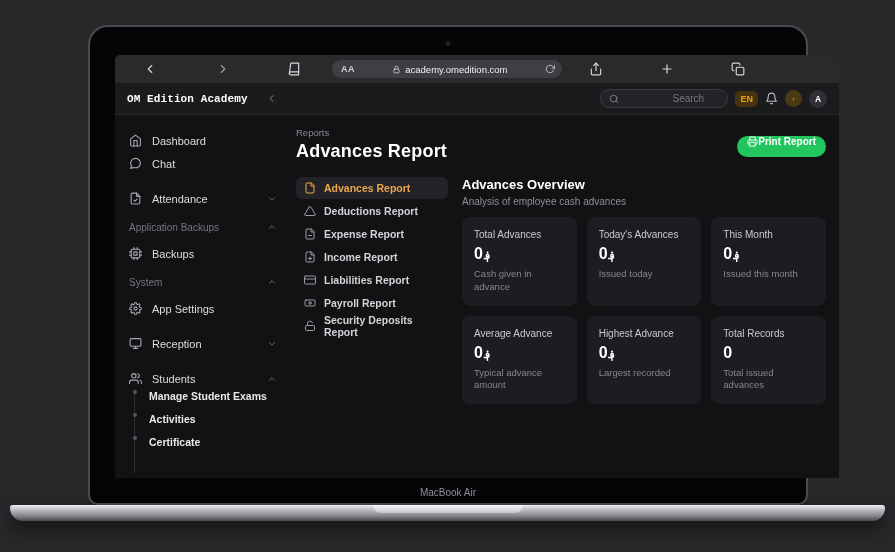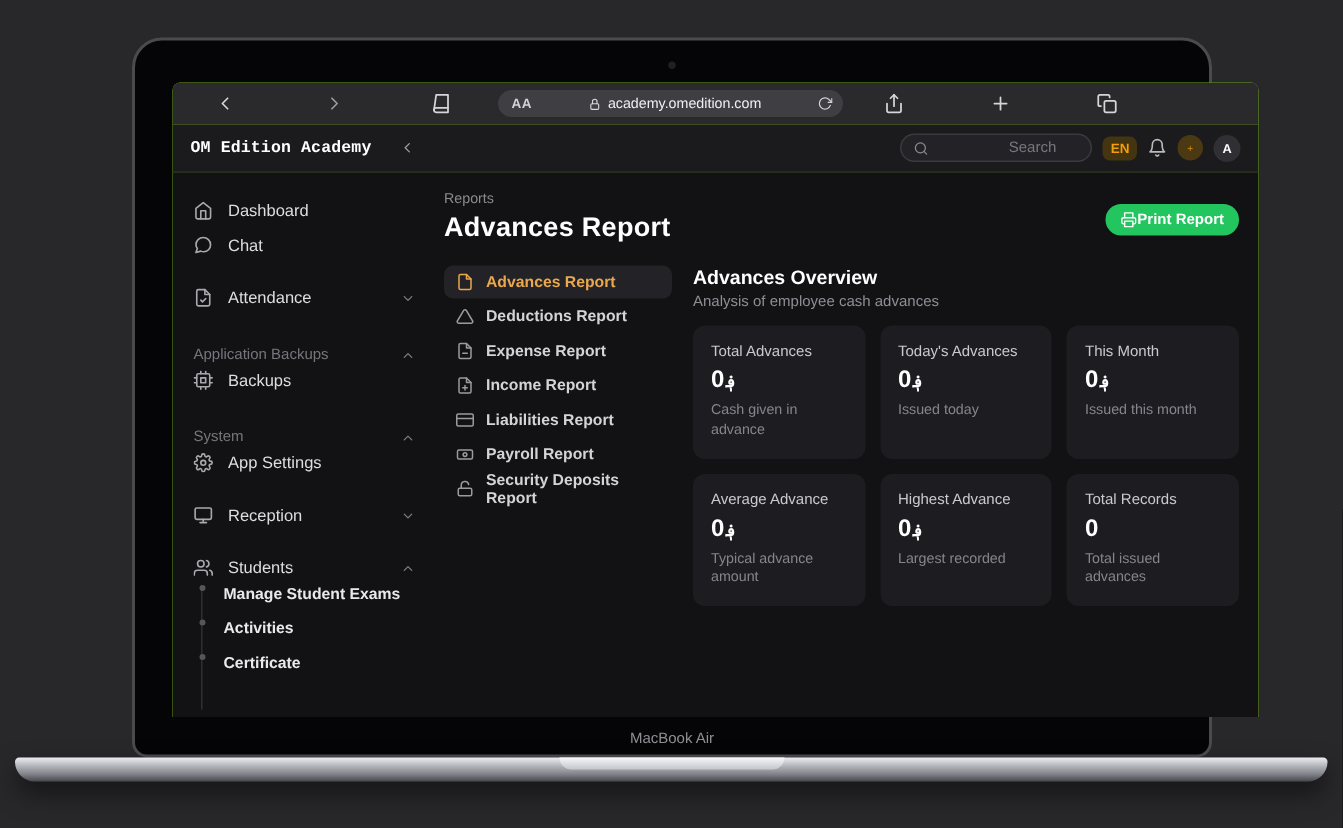--- a/index.html
+++ b/index.html
@@ -12,21 +12,21 @@
   .camera{position:absolute;top:14px;left:50%;transform:translateX(-50%);width:5px;height:5px;
           border-radius:50%;background:#202024;}
   .bezel-label{position:absolute;bottom:5px;left:0;right:0;text-align:center;color:#8f8f96;font-size:10px;}
   .base{position:absolute;left:10px;top:505px;width:875px;height:16px;
         background:linear-gradient(180deg,#eceef2 0%,#bcbdc3 30%,#808289 70%,#47484e 100%);
         border-radius:3px 3px 14px 14px;box-shadow:0 8px 16px rgba(0,0,0,.5);}
   .base-notch{position:absolute;left:50%;top:0;transform:translateX(-50%);width:150px;height:8px;
         background:linear-gradient(180deg,#f6f7fa,#c4c5cb);border-radius:0 0 9px 9px;}
 
   
-  .screen{position:absolute;left:25px;top:28px;width:724px;height:423px;background:#84cc16;
+  .screen{position:absolute;left:25px;top:28px;width:724px;height:423px;background:#0f172a;
           overflow:hidden;display:flex;flex-direction:column;border-radius:5px 5px 0 0;}
 
   
   .toolbar{flex:0 0 28px;background:#2a2a2d;position:relative;}
   .tb-ic{position:absolute;top:50%;transform:translateY(-50%);color:#d6d6da;width:14px;height:14px;display:flex;}
   .tb-ic svg{width:14px;height:14px;}
   .dim{color:#9a9aa1;}
   .url-pill{position:absolute;left:217px;top:5px;width:230px;height:18px;background:#3f3f43;
             border-radius:9px;display:flex;align-items:center;color:#ececf0;}
   .aa{font-size:9px;color:#d2d2d6;margin-left:9px;font-weight:600;letter-spacing:.4px;}
@@ -58,35 +58,35 @@
           font-weight:700;display:flex;align-items:center;justify-content:center;}
 
   
   .app-body{flex:1;display:flex;background:#121215;min-height:0;}
   .sidebar{flex:0 0 176px;padding-top:14px;overflow:hidden;}
   .side-link{display:flex;align-items:center;gap:10px;height:23px;padding:0 14px;color:#dededf;
              font-size:11px;font-weight:500;cursor:default;}
   .side-link svg.mi{width:13px;height:13px;color:#a8a8ae;flex:0 0 auto;}
   .chev{margin-left:auto;display:flex;}
   .chev svg{width:10px;height:10px;color:#7e7e85;}
-  .side-section{display:flex;align-items:flex-end;height:20px;padding:0 14px;color:#75757c;font-size:10px;}
+  .side-section{display:flex;align-items:flex-start;height:20px;padding:0 14px;color:#75757c;font-size:10px;}
   .spaced{margin-top:12px;}
   .sub-group{position:relative;margin-left:19px;padding-bottom:14px;}
   .sub-line{position:absolute;left:0;top:3px;bottom:0;width:1px;background:#2e2e33;}
   .side-sublink{position:relative;display:flex;align-items:flex-start;height:23px;padding-left:15px;
                 color:#e9e9eb;font-size:10.5px;font-weight:600;}
   .side-sublink::before{content:"";position:absolute;left:-1.5px;width:4px;height:4px;border-radius:50%;background:#55555c;}
 
   
   .main{flex:1;padding:12px 13px 0 5px;display:flex;flex-direction:column;min-width:0;}
   .main-head{display:flex;align-items:flex-start;}
   .bc{font-size:9.5px;color:#8a8a91;}
   .page-title{font-size:18px;font-weight:700;color:#ffffff;margin-top:3px;letter-spacing:.2px;}
   .print-btn{margin-left:auto;margin-top:9px;background:#22c55e;color:#fff;border:none;border-radius:12px;
-             height:21px;padding:0 10px;display:flex;align-items:center;font-size:10px;
+             height:21px;padding:0 10px;display:flex;font-size:10px;
              font-weight:700;font-family:inherit;}
   .print-btn svg{width:11px;height:11px;}
   .main-cols{display:flex;gap:14px;margin-top:15px;flex:1;min-height:0;}
   .report-nav{flex:0 0 152px;display:flex;flex-direction:column;gap:1px;}
   .rn-item{display:flex;align-items:center;gap:8px;height:22px;padding:0 8px;border-radius:6px;
            color:#d4d4d8;font-size:10.5px;font-weight:600;}
   .rn-item svg{width:12px;height:12px;color:#9a9aa1;flex:0 0 auto;}
   .rn-item.active{background:#232327;color:#eaa74c;}
   .rn-item.active svg{color:#eaa74c;}
   .overview{flex:1;min-width:0;}

